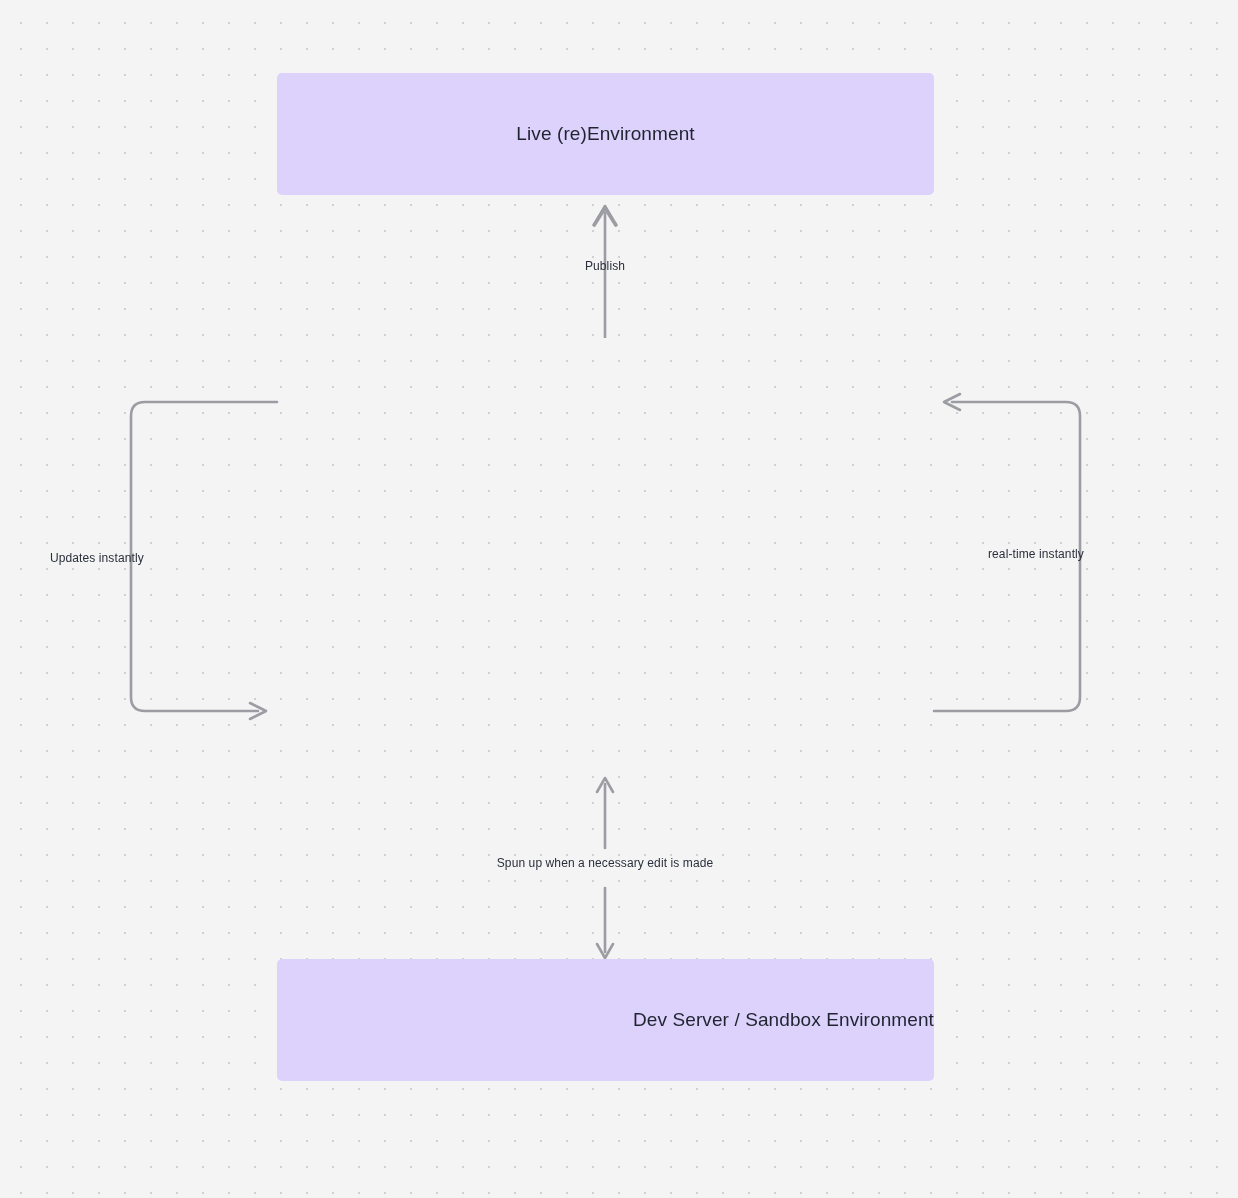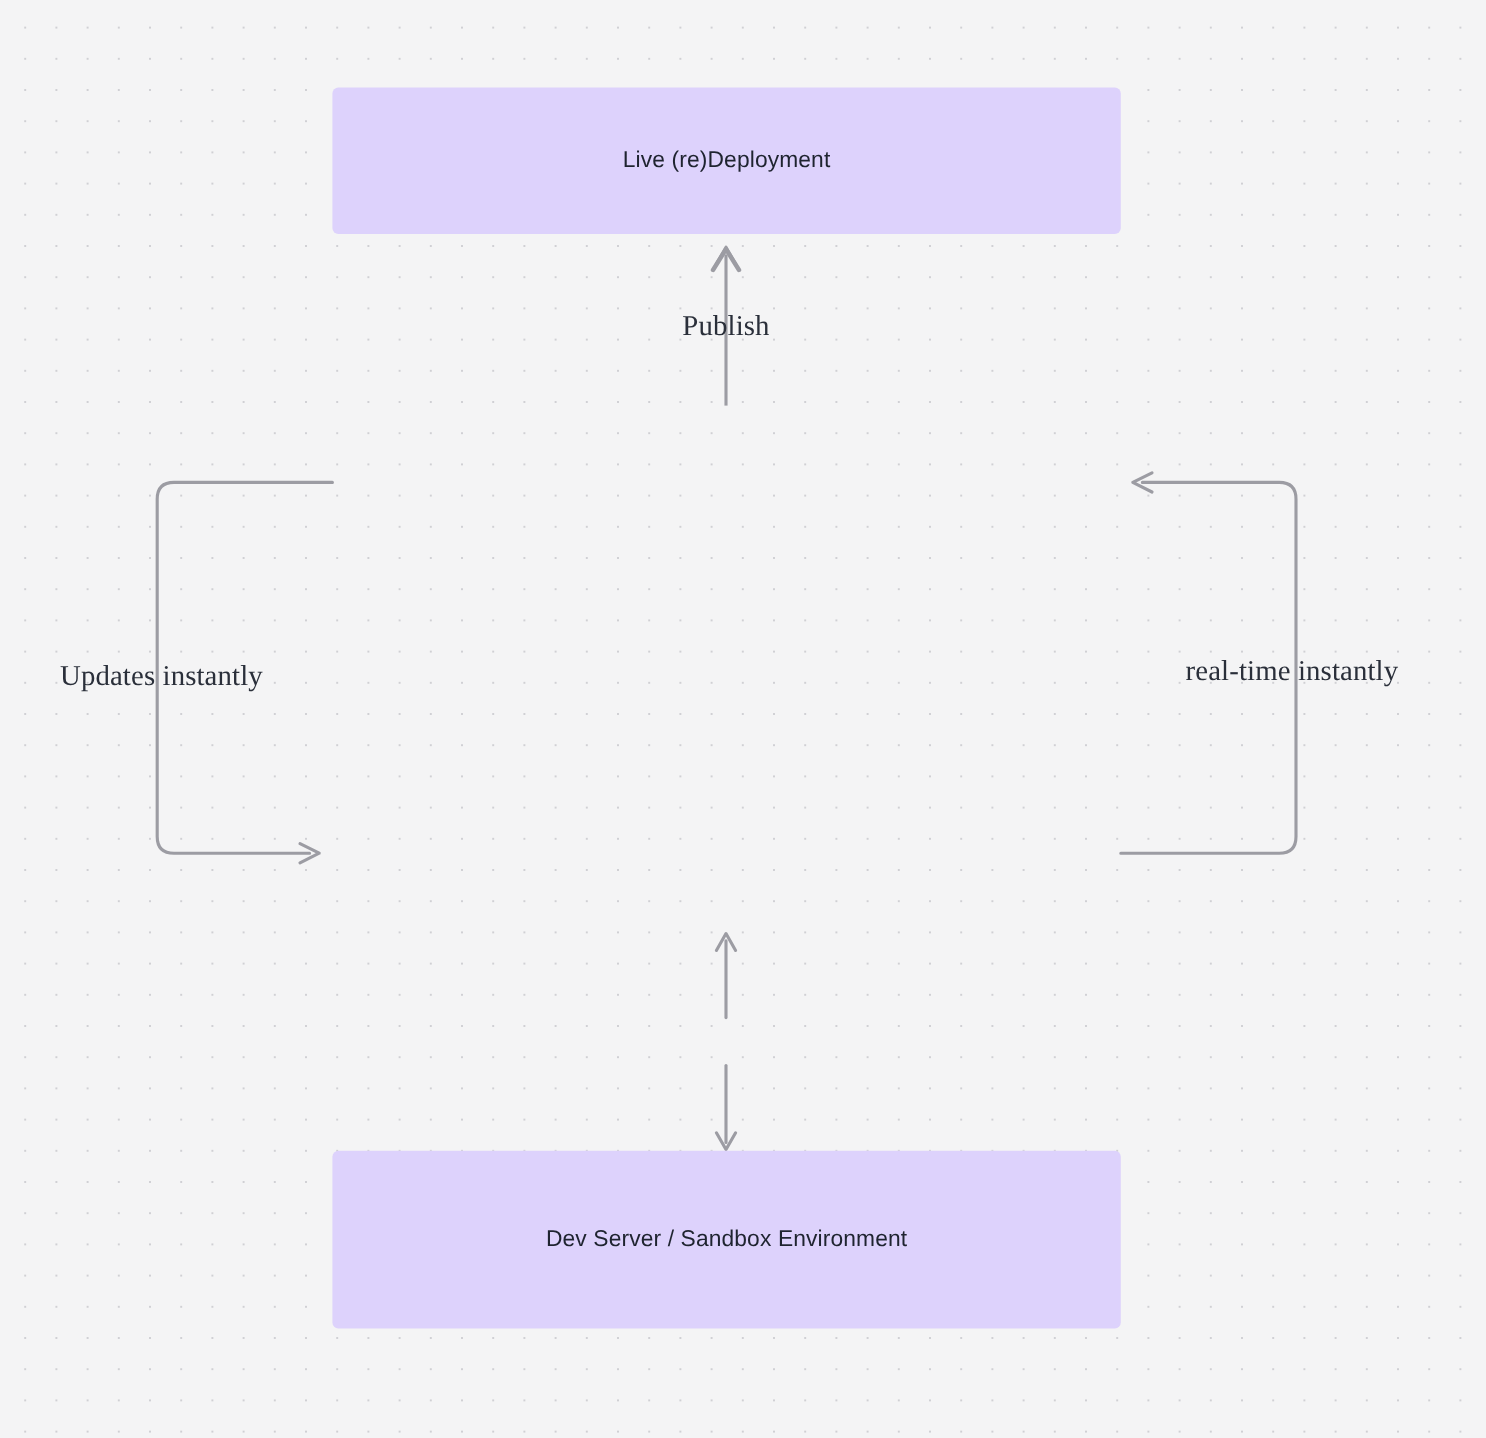--- a/index.html
+++ b/index.html
@@ -40,25 +40,24 @@
   }
   .node-label {
     font-size: 19px;
     color: #1f2430;
     letter-spacing: 0.1px;
     text-align: center;
     line-height: 1.3;
   }
   .edge-label {
     position: absolute;
-    font-size: 24px;
+    font-size: 12px;
     color: #2a2f3a;
     white-space: nowrap;
     letter-spacing: 0.1px;
-    font-family: Liberation Serif, serif;
   }
   .edge-label.centered {
     transform: translateX(-50%);
   }
 </style>
 </head>
 <body>
 
 <div id="canvas">
 
@@ -89,29 +88,30 @@
 
     <g>
       <path d="M605 848 L605 784" fill="none" stroke="#9c9ca3" stroke-width="2.6" stroke-linecap="round"></path>
       <path d="M597 792 L605 778 L613 792" fill="none" stroke="#9c9ca3" stroke-width="2.6" stroke-linecap="round" stroke-linejoin="round"></path>
       <path d="M605 888 L605 952" fill="none" stroke="#9c9ca3" stroke-width="2.6" stroke-linecap="round"></path>
       <path d="M597 944 L605 958 L613 944" fill="none" stroke="#9c9ca3" stroke-width="2.6" stroke-linecap="round" stroke-linejoin="round"></path>
     </g>
   </svg>
 
   <div class="node" style="left:277px; top:73px; width:657px; height:122px;">
-    <span class="node-label">Live (re)Deployment</span>
+    <span class="node-label">Live (re)Environment</span>
   </div>
 
 
 
-  <div class="node" style="left:277px; top:959px; width:657px; height:148px;">
+  <div class="node" style="left:277px; top:959px; width:657px; height:122px;justify-content:flex-end;">
     <span class="node-label">Dev Server / Sandbox Environment</span>
   </div>
 
   <div class="edge-label centered" style="left:605px; top:259px;">Publish</div>
 
   <div class="edge-label" style="left:50px; top:551px;">Updates instantly</div>
 
   <div class="edge-label" style="left:988px; top:547px;">real-time instantly</div>
 
+  <div class="edge-label centered" style="left:605px; top:856px;">Spun up when a necessary edit is made</div>
 
 </div>
 
 </body></html>

